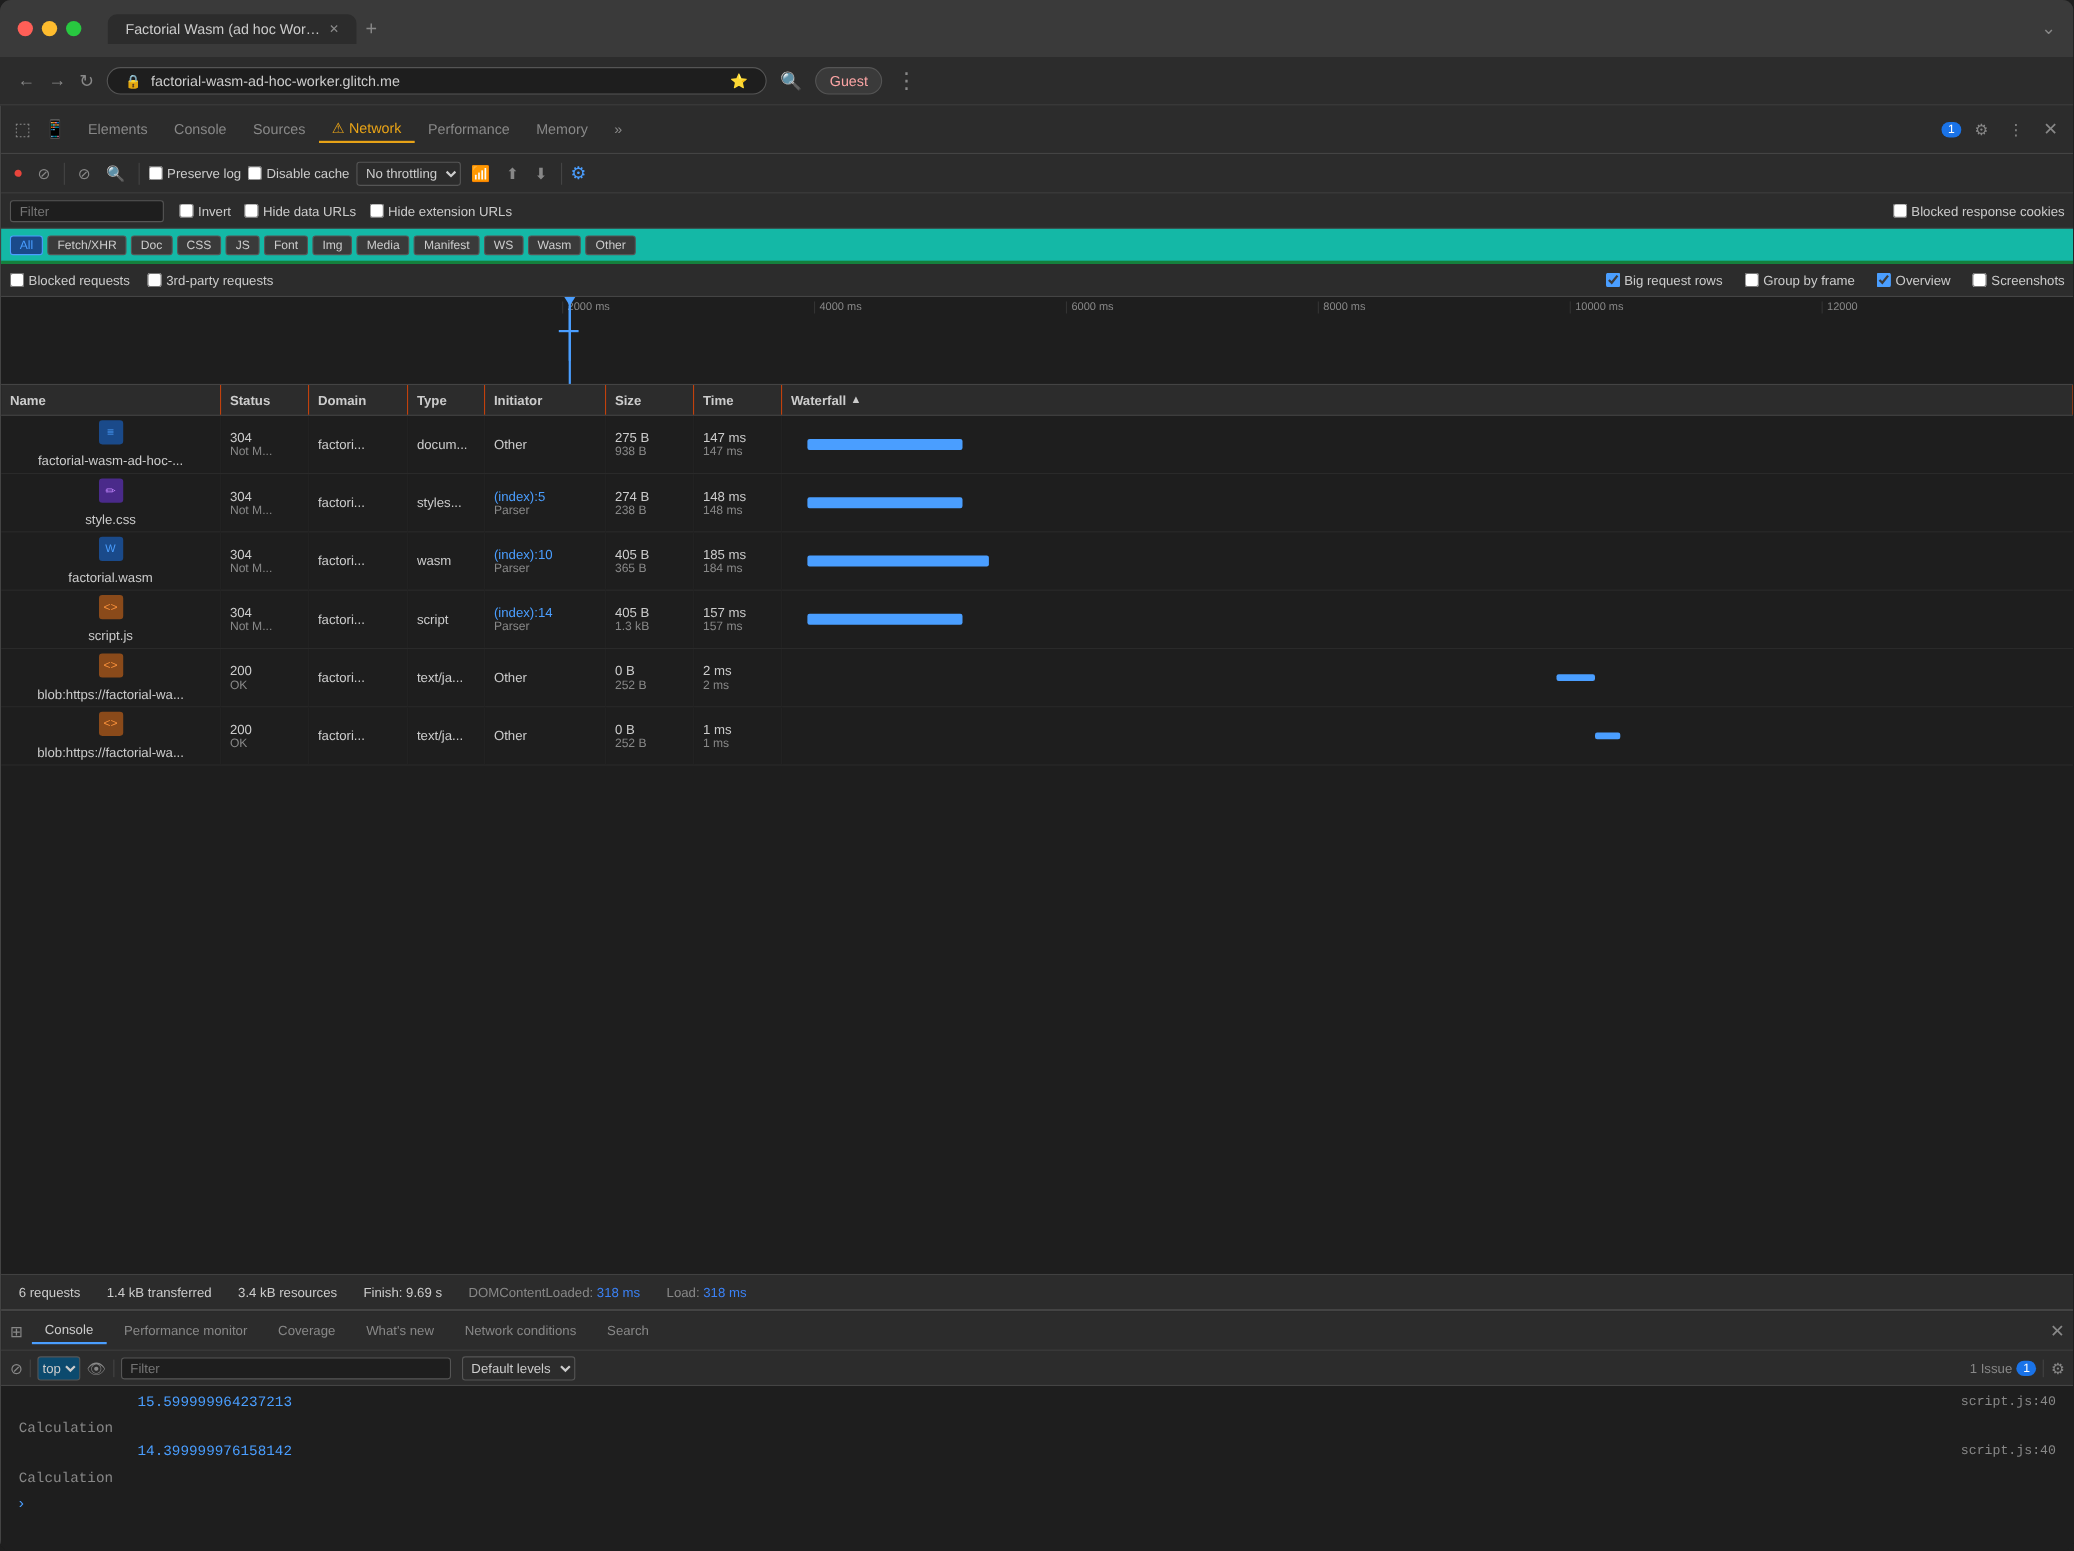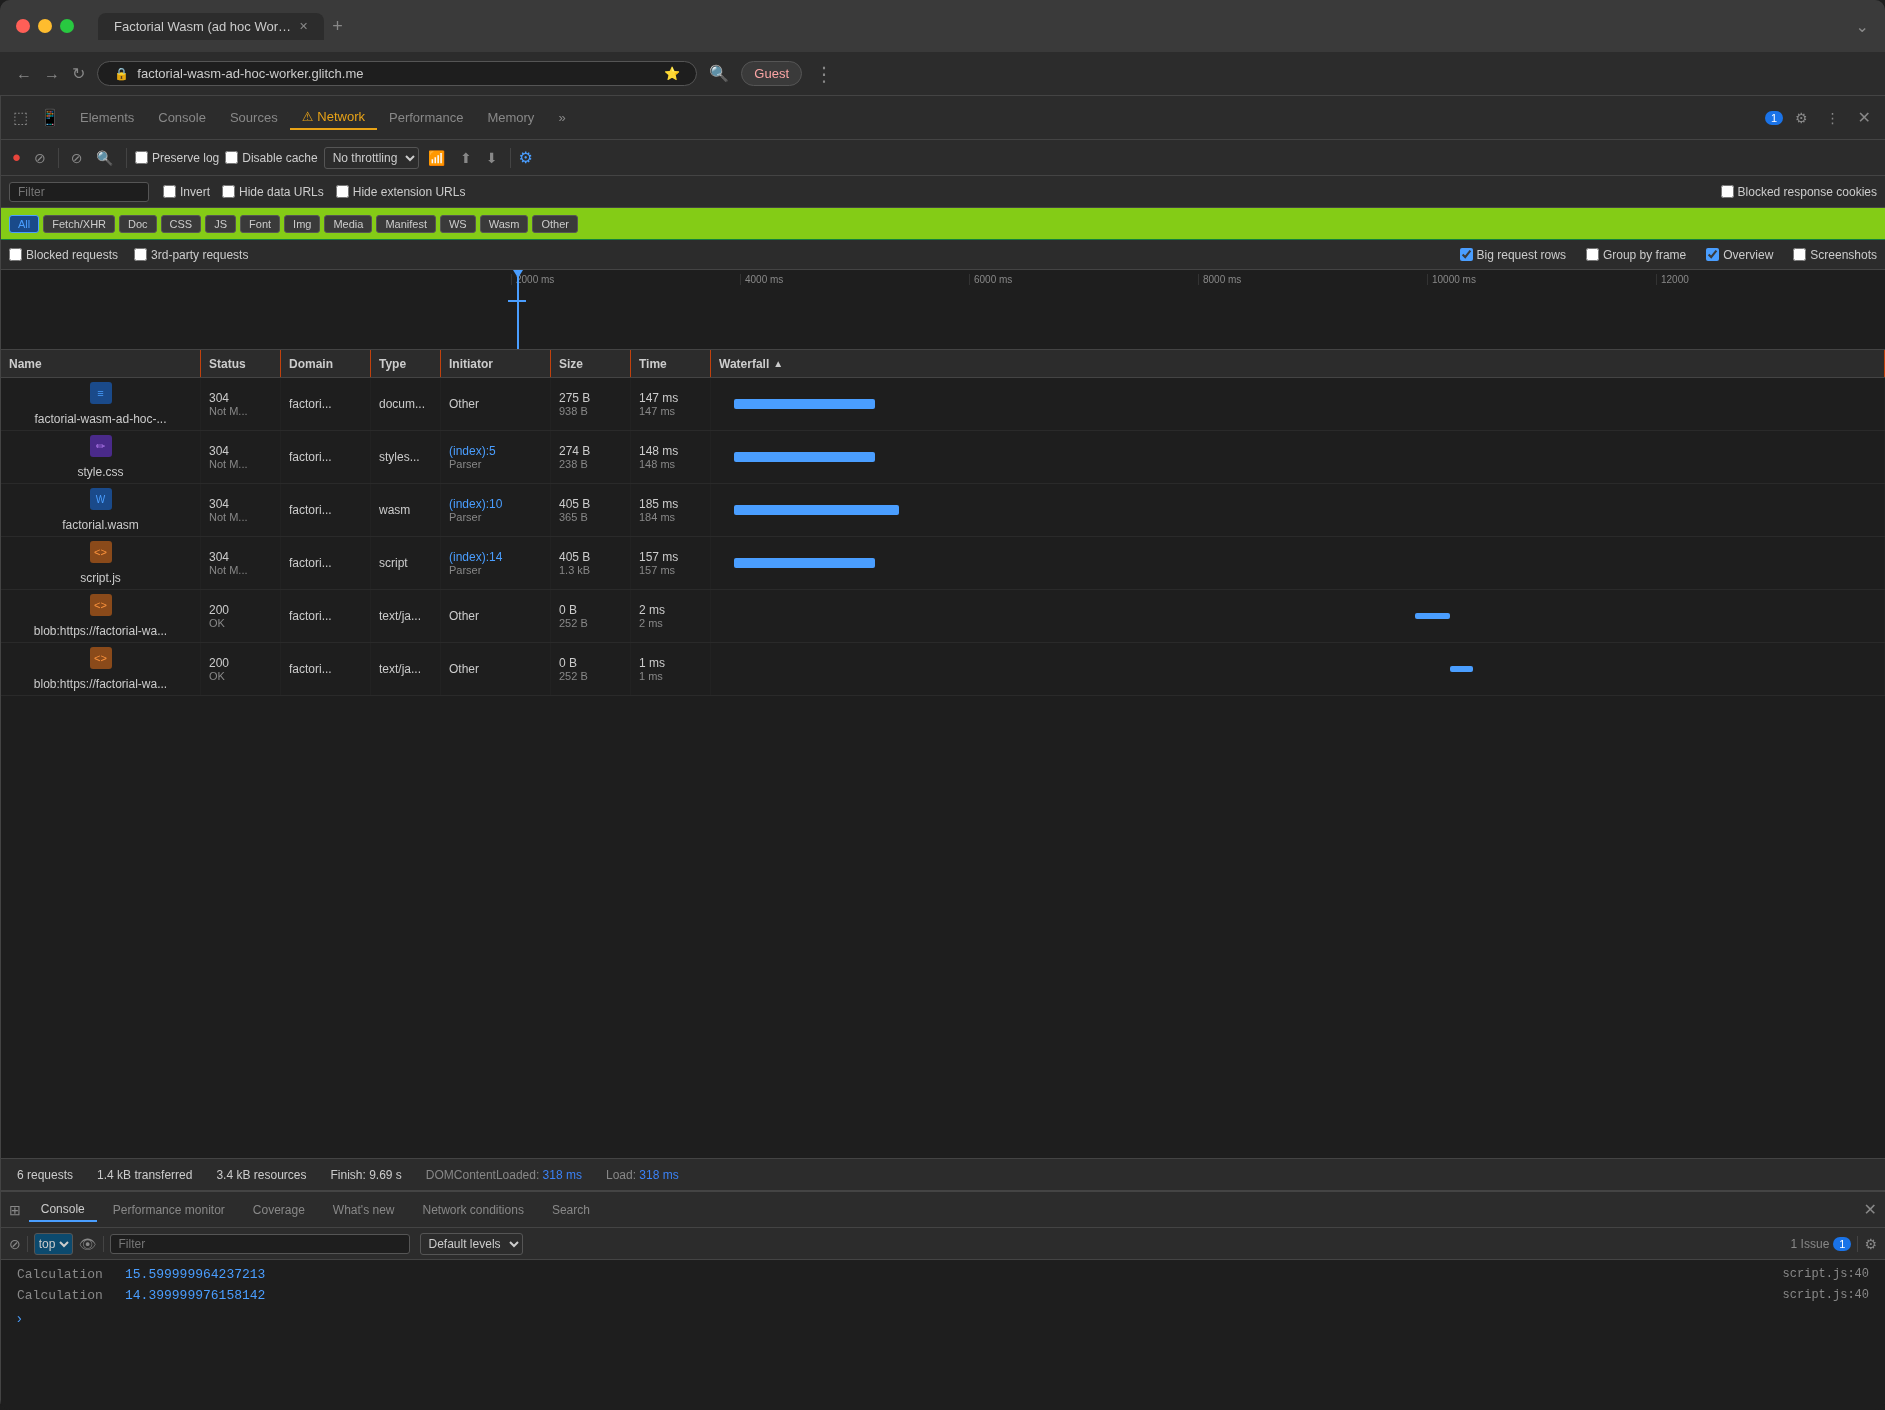--- a/index.html
+++ b/index.html
@@ -135,21 +135,21 @@
     .ct-icon { color: #888; font-size: 14px; cursor: pointer; }
     .ct-divider { width: 1px; height: 16px; background: #444; }
     .ct-select { background: #0c4a6e; border: 1px solid #555; color: #ccc; font-size: 12px; padding: 2px 0; border-radius: 3px; cursor: pointer; }
     .ct-filter { background: #1e1e1e; border: 1px solid #555; border-radius: 3px; color: #ccc; padding: 2px 8px; font-size: 12px; flex: 1; max-width: 300px; }
     .ct-levels { background: #2c2c2c; border: 1px solid #555; color: #ccc; font-size: 12px; padding: 2px 4px; border-radius: 3px; cursor: pointer; margin-left: 4px; }
     .ct-issue-badge { color: #888; font-size: 12px; display: flex; align-items: center; gap: 4px; margin-left: auto; }
     .ct-gear { color: #888; font-size: 14px; cursor: pointer; }
 
     .console-content { flex: 1; overflow: auto; padding: 4px 0; }
     .console-row { display: flex; align-items: flex-start; padding: 3px 16px; font-size: 13px; font-family: 'Courier New', monospace; }
-    .con-label { color: #888; margin-right: 8px; min-width: 100px; }
+    .con-label { color: #888; margin-right: 8px; min-width: 100px; margin-top: 24px; }
     .con-value { color: #4a9eff; }
     .con-link { color: #888; margin-left: auto; font-size: 12px; }
     .console-prompt { display: flex; align-items: center; padding: 4px 16px; }
     .prompt-arrow { color: #4a9eff; margin-right: 8px; font-size: 14px; }
 
     
     .close-btn { margin-left: auto; color: #888; font-size: 16px; cursor: pointer; background: none; border: none; }
 
     .dt-tabs-area { display: flex; align-items: center; flex: 1; }
   </style>
@@ -258,21 +258,21 @@
             <input type="checkbox" style="">
             <span>Hide extension URLs</span>
           </label>
         </div>
         <label class="blocked-cookies-label">
           <input type="checkbox" style="">
           <span>Blocked response cookies</span>
         </label>
       </div>
 
-      <div style="height:32px; background:#84cc16; display:flex; align-items:center; padding:0 8px; gap:4px; border-bottom:1px solid #15803d;">
+      <div style="height:32px; background:#14b8a6; display:flex; align-items:center; padding:0 8px; gap:4px; border-bottom:3px solid #15803d;">
         <button class="filter-btn active">All</button>
         <button class="filter-btn">Fetch/XHR</button>
         <button class="filter-btn">Doc</button>
         <button class="filter-btn">CSS</button>
         <button class="filter-btn">JS</button>
         <button class="filter-btn">Font</button>
         <button class="filter-btn">Img</button>
         <button class="filter-btn">Media</button>
         <button class="filter-btn">Manifest</button>
         <button class="filter-btn">WS</button>

